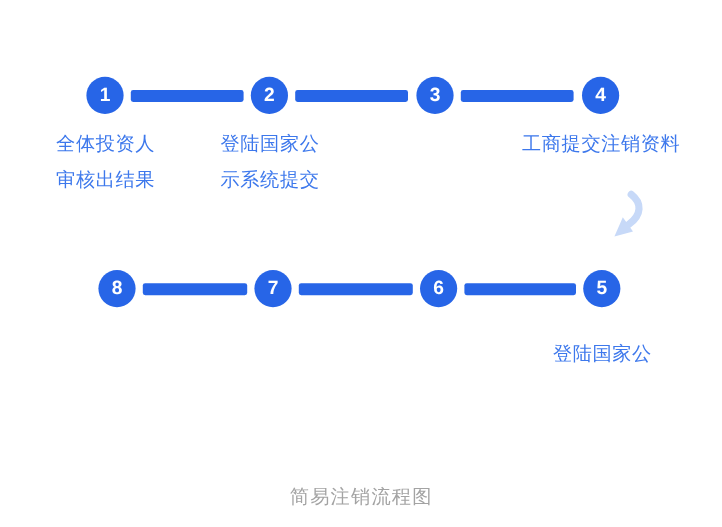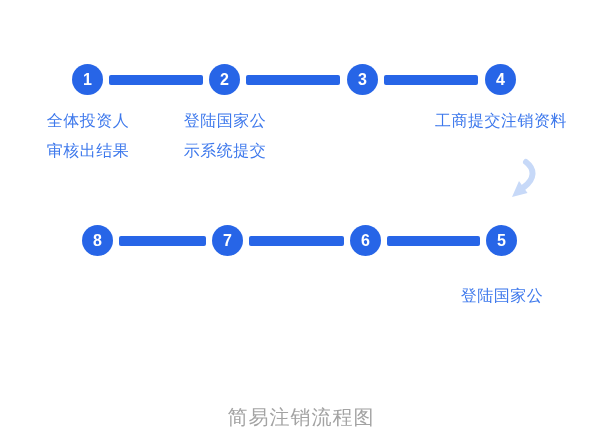--- a/index.html
+++ b/index.html
@@ -25,21 +25,21 @@
     background:var(--primary-blue);
   }
   .label{
     position:absolute;width:170px;text-align:center;
     color:var(--text-blue);font-size:16px;line-height:30px;letter-spacing:0.5px;
     white-space:nowrap;
   }
   .arrow{position:absolute;left:497px;top:158px;color:var(--arrow-light-blue);}
   .caption{
     position:absolute;left:0;right:0;top:404px;text-align:center;
-    color:var(--caption-gray);font-size:20px;letter-spacing:1px;font-family:Liberation Mono, monospace;
+    color:var(--caption-gray);font-size:16px;letter-spacing:1px;font-family:Liberation Mono, monospace;
   }
 </style>
 </head>
 <body>
 
 <div class="canvas">
 
   <div class="circle" style="left:72px;top:64px">1</div>
   <div class="circle" style="left:209px;top:64px">2</div>
   <div class="circle" style="left:347px;top:64px">3</div>

